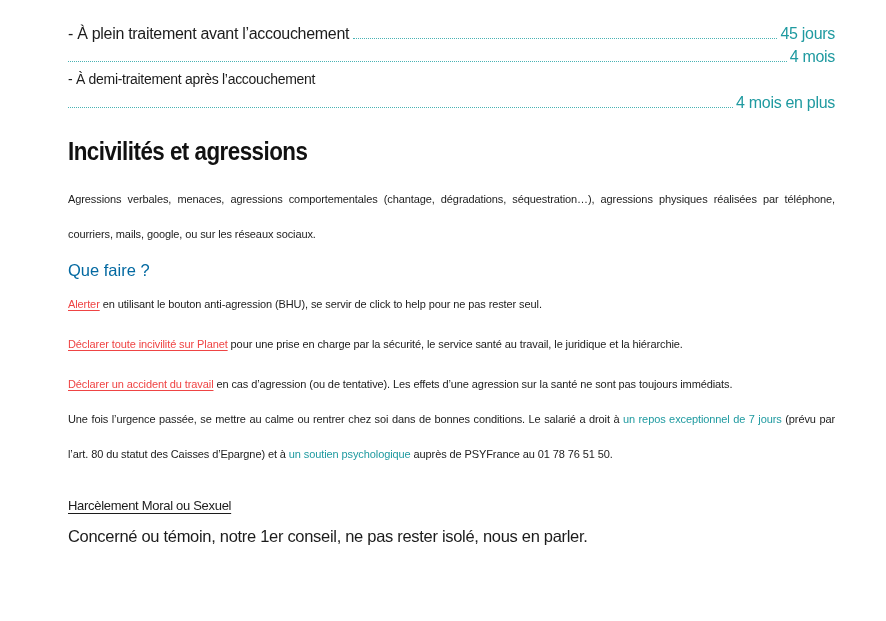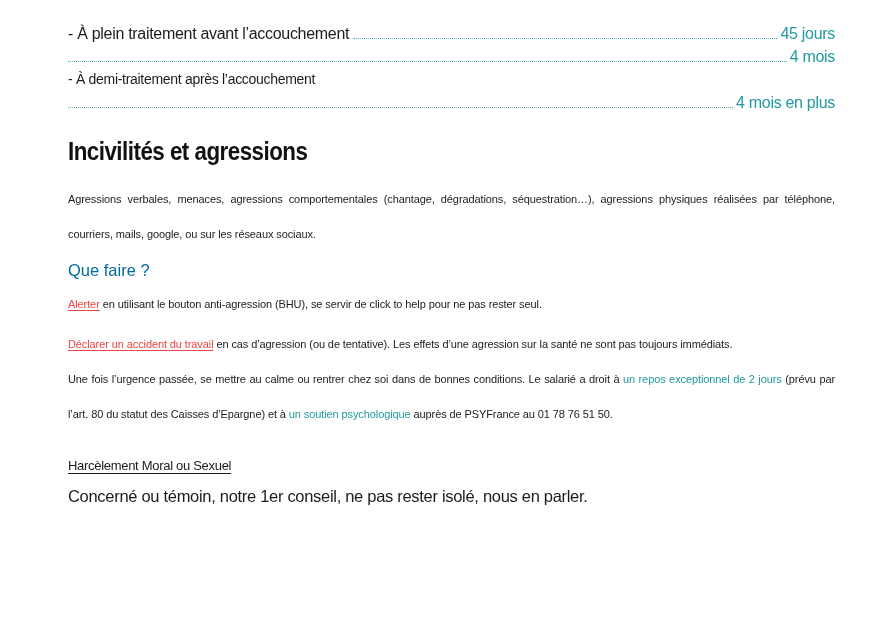--- a/index.html
+++ b/index.html
@@ -132,21 +132,22 @@
   </div>
 
   <h2 class="section-title">Incivilités et agressions</h2>
 
   <p class="para intro">Agressions verbales, menaces, agressions comportementales (chantage, dégradations, séquestration…), agressions physiques réalisées par téléphone, courriers, mails, google, ou sur les réseaux sociaux.</p>
 
   <div class="que-faire">Que faire ?</div>
 
   <p class="para block"><a class="link" href="#">Alerter</a><span> en utilisant le bouton anti-agression (BHU), se servir de click to help pour ne pas rester seul.</span></p>
 
+  <p class="para block"><a class="link" href="#">Déclarer toute incivilité sur Planet</a><span> pour une prise en charge par la sécurité, le service santé au travail, le juridique et la hiérarchie.</span></p>
 
   <p class="para block"><a class="link" href="#">Déclarer un accident du travail</a><span> en cas d’agression (ou de tentative). Les effets d’une agression sur la santé ne sont pas toujours immédiats.</span></p>
 
-  <p class="para"><span>Une fois l’urgence passée, se mettre au calme ou rentrer chez soi dans de bonnes conditions.  Le salarié a droit à </span><span class="accent">un repos exceptionnel de 2 jours</span><span> (prévu par l’art. 80 du statut des Caisses d’Epargne) et à </span><span class="accent">un soutien psychologique</span><span> auprès de  PSYFrance au 01 78 76 51 50.</span></p>
+  <p class="para"><span>Une fois l’urgence passée, se mettre au calme ou rentrer chez soi dans de bonnes conditions.  Le salarié a droit à </span><span class="accent">un repos exceptionnel de 7 jours</span><span> (prévu par l’art. 80 du statut des Caisses d’Epargne) et à </span><span class="accent">un soutien psychologique</span><span> auprès de  PSYFrance au 01 78 76 51 50.</span></p>
 
   <div class="harcelement-title">Harcèlement Moral ou Sexuel</div>
   <div class="harcelement-text">Concerné ou témoin, notre 1er conseil, ne pas rester isolé, nous en parler.</div>
 
 </div>
 
 </body></html>

